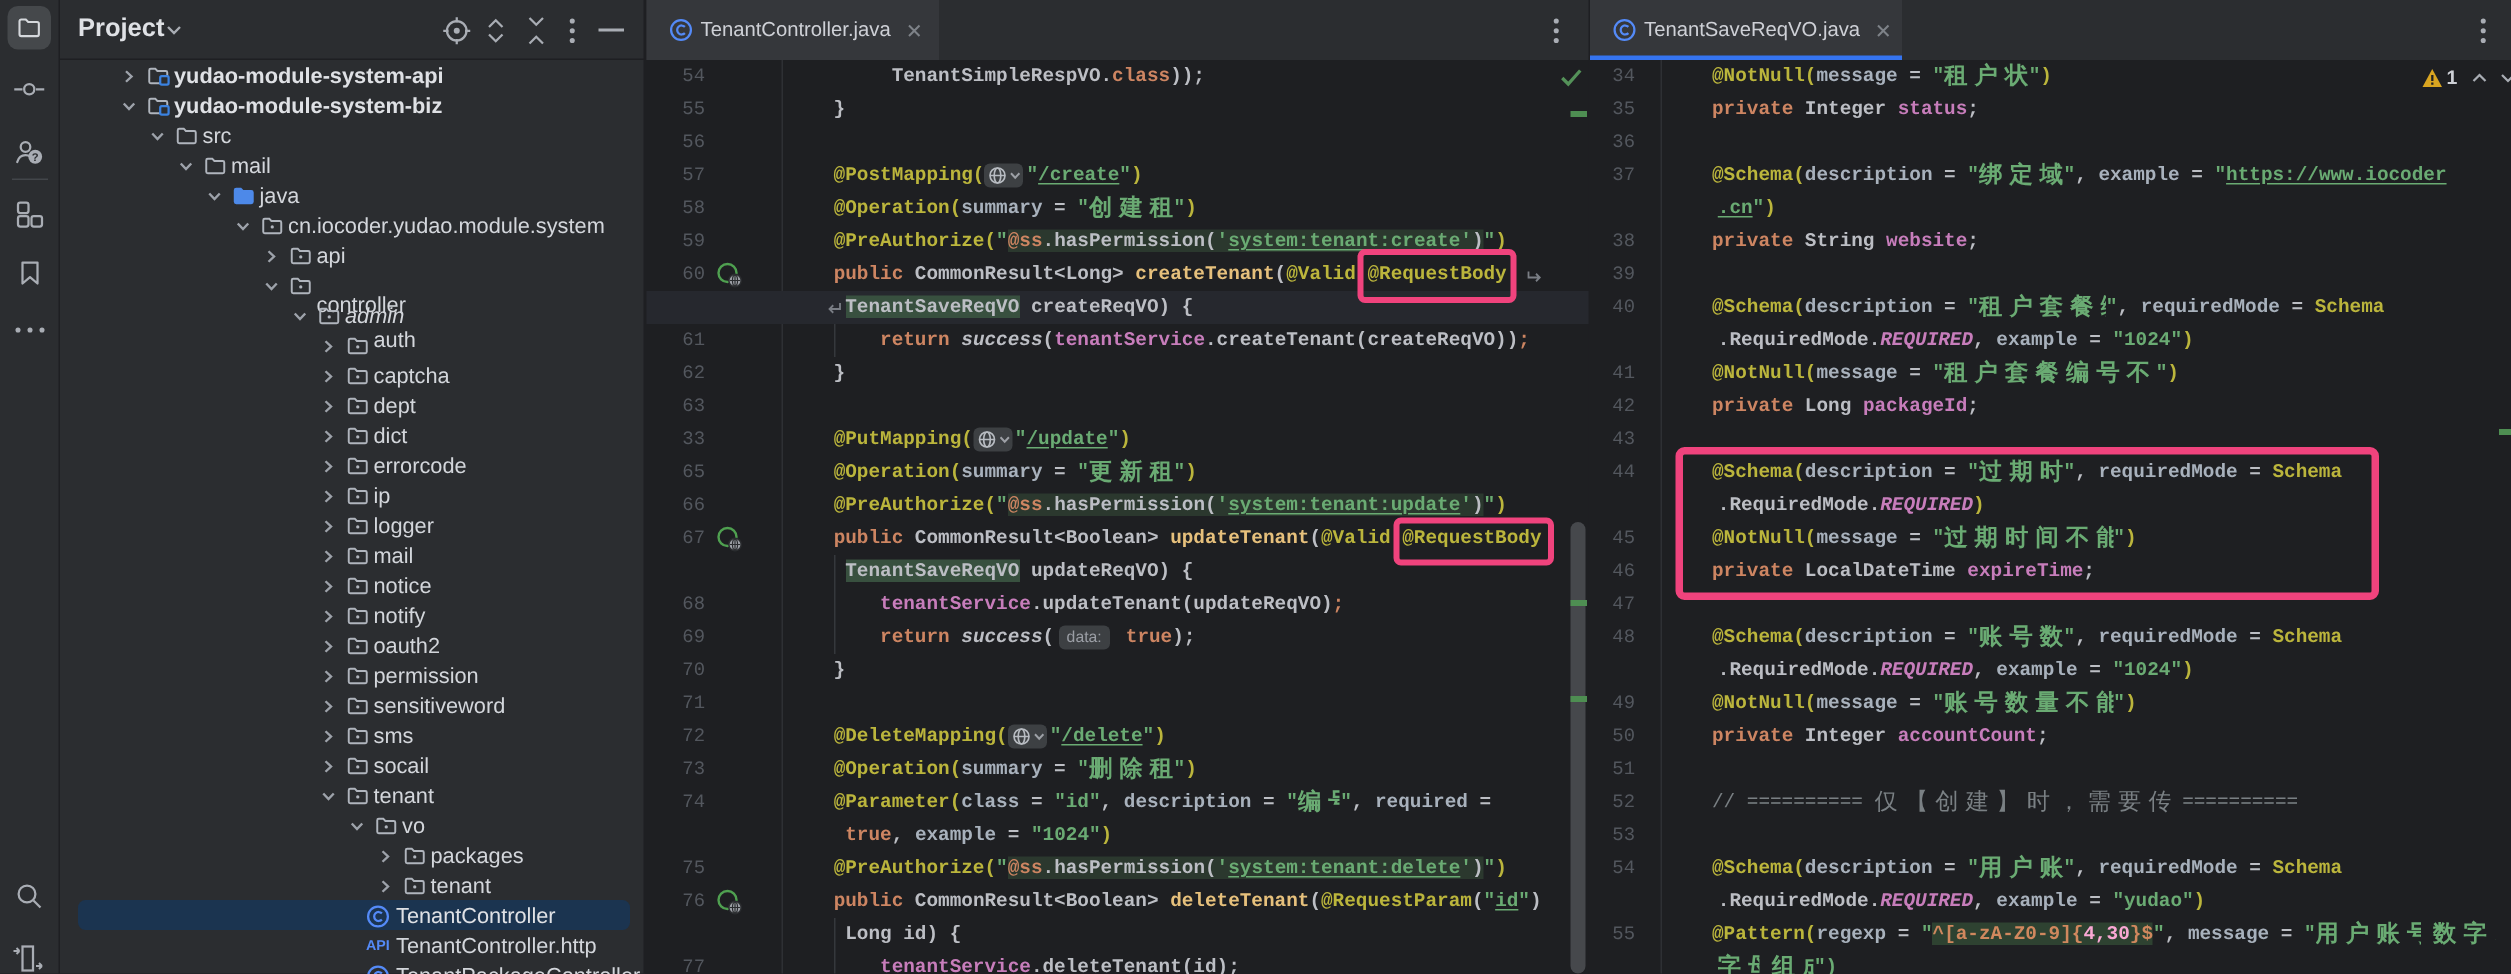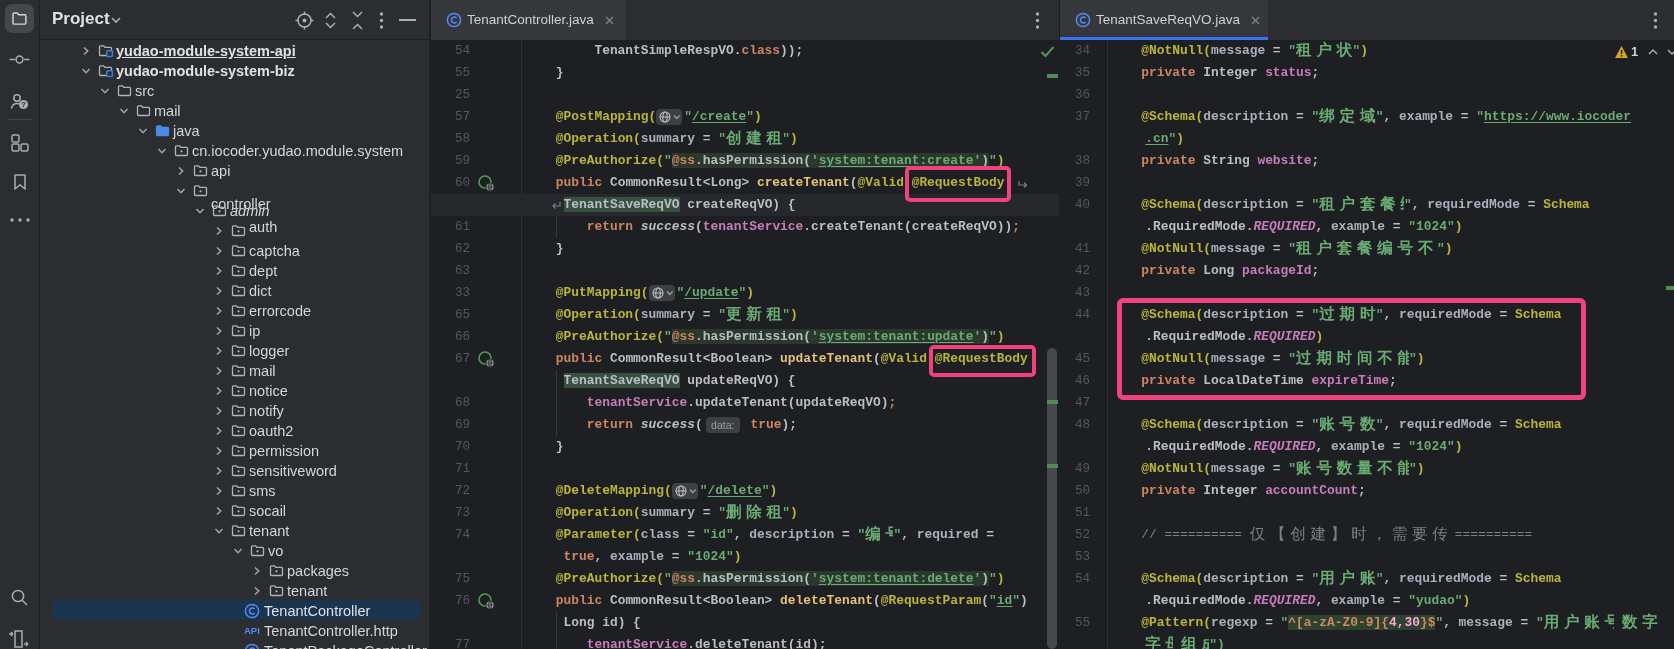--- a/index.html
+++ b/index.html
@@ -86,21 +86,21 @@
   </svg>
 <div class="abs" style="left:399px;top:19px;width:17px;height:2px;background:#A9ADB4"></div>
 <div class="abs" style="left:52px;top:600px;width:368px;height:20px;background:#1B3450;border-radius:5px"></div>
 <svg class="abs" style="left:80px;top:45px" width="12" height="12" viewBox="0 0 12 12">
     <path d="M4 2.5l3.7 3.5L4 9.5" fill="none" stroke="#9DA2AA" stroke-width="1.6"></path>
   </svg>
 <svg class="abs" style="left:98px;top:43px" width="16" height="15" viewBox="0 0 16 15">
     <path d="M1.5 3.8c0-.6.4-1 1-1h3l1.4 1.5h5.6c.6 0 1 .4 1 1v6.2c0 .6-.4 1-1 1h-10c-.6 0-1-.4-1-1z" fill="none" stroke="#B0B5BD" stroke-width="1.3"></path>
     <rect x="8.8" y="7.8" width="5.6" height="5.6" rx="1" fill="#2B2D30" stroke="#3B82E0" stroke-width="1.5"></rect>
   </svg>
-<div class="tr" style="left:116px;top:41px;font-weight:bold;color:#DFE1E5;text-decoration:underline;">yudao-module-system-api</div>
+<div class="tr" style="left:116px;top:41px;font-weight:bold;color:#DFE1E5;">yudao-module-system-api</div>
 <svg class="abs" style="left:80px;top:65px" width="12" height="12" viewBox="0 0 12 12">
     <path d="M2.5 4l3.5 3.7L9.5 4" fill="none" stroke="#9DA2AA" stroke-width="1.6"></path>
   </svg>
 <svg class="abs" style="left:98px;top:63px" width="16" height="15" viewBox="0 0 16 15">
     <path d="M1.5 3.8c0-.6.4-1 1-1h3l1.4 1.5h5.6c.6 0 1 .4 1 1v6.2c0 .6-.4 1-1 1h-10c-.6 0-1-.4-1-1z" fill="none" stroke="#B0B5BD" stroke-width="1.3"></path>
     <rect x="8.8" y="7.8" width="5.6" height="5.6" rx="1" fill="#2B2D30" stroke="#3B82E0" stroke-width="1.5"></rect>
   </svg>
 <div class="tr" style="left:116px;top:61px;font-weight:bold;color:#DFE1E5;">yudao-module-system-biz</div>
 <svg class="abs" style="left:99px;top:85px" width="12" height="12" viewBox="0 0 12 12">
     <path d="M2.5 4l3.5 3.7L9.5 4" fill="none" stroke="#9DA2AA" stroke-width="1.6"></path>
@@ -349,21 +349,21 @@
     <circle cx="2.5" cy="16" r="1.7" fill="#A9ADB4"></circle>
   </svg>
 <div class="abs" style="left:521px;top:40px;width:1px;height:609px;background:#2E3034"></div>
 <div class="abs" style="left:1107px;top:40px;width:1px;height:609px;background:#2E3034"></div>
 <div class="abs" style="left:556px;top:194px;width:1px;height:44px;background:#35383C"></div>
 <div class="abs" style="left:556px;top:370px;width:1px;height:66px;background:#35383C"></div>
 <div class="abs" style="left:556px;top:612px;width:1px;height:37px;background:#35383C"></div>
 <div class="abs" style="left:431px;top:194px;width:628px;height:22px;background:#26282E"></div>
 <div class="gn" style="left:426px;top:40px">54</div>
 <div class="gn" style="left:426px;top:62px">55</div>
-<div class="gn" style="left:426px;top:84px">25</div>
+<div class="gn" style="left:426px;top:84px">56</div>
 <div class="gn" style="left:426px;top:106px">57</div>
 <div class="gn" style="left:426px;top:128px">58</div>
 <div class="gn" style="left:426px;top:150px">59</div>
 <div class="gn" style="left:426px;top:172px">60</div>
 <div class="gn" style="left:426px;top:216px">61</div>
 <div class="gn" style="left:426px;top:238px">62</div>
 <div class="gn" style="left:426px;top:260px">63</div>
 <div class="gn" style="left:426px;top:282px">33</div>
 <div class="gn" style="left:426px;top:304px">65</div>
 <div class="gn" style="left:426px;top:326px">66</div>

